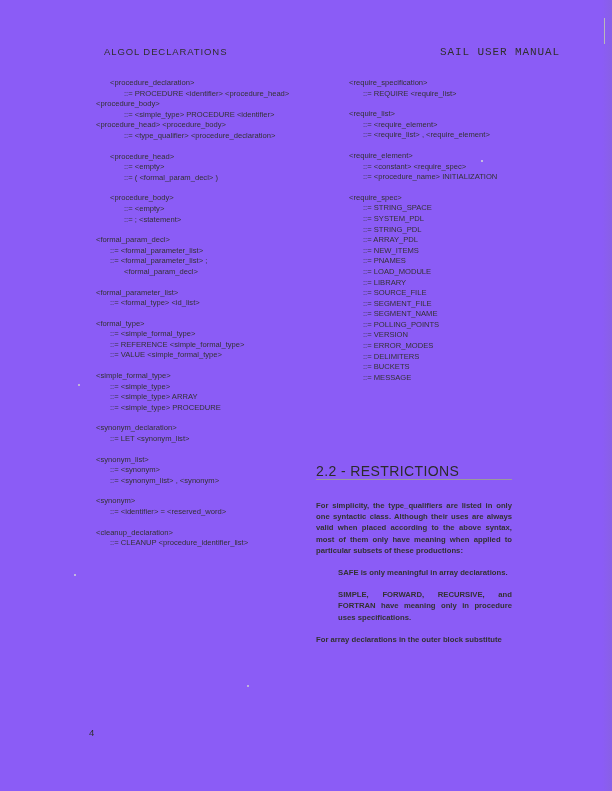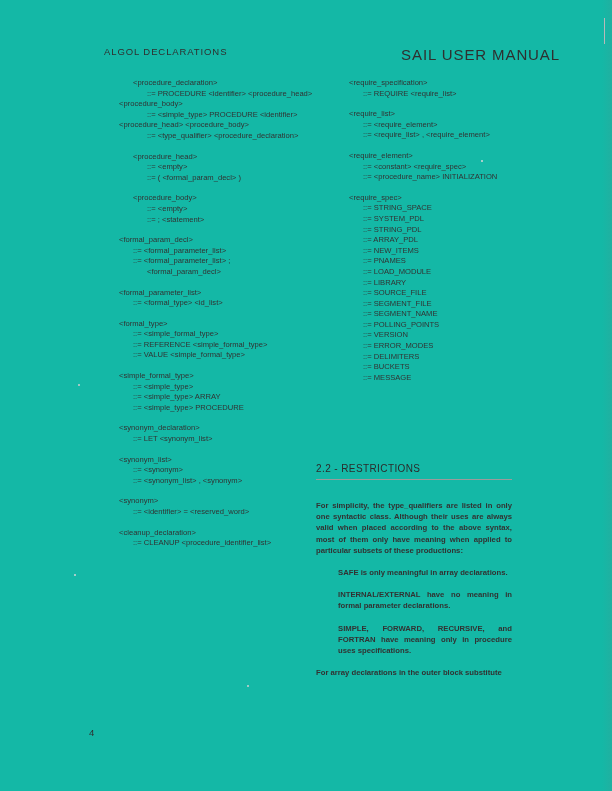--- a/index.html
+++ b/index.html
@@ -13,21 +13,21 @@
     position: relative;
     font-family: "Liberation Sans", sans-serif;
     color: #2b2b2b;
     overflow: hidden;
   }
   .page {
     position: absolute;
     top: 0; left: 0;
     width: 612px;
     height: 791px;
-    background: #14b8a6;
+    background: #8b5cf6;
   }
   
   .edge-right {
     position: absolute;
     top: 0; right: 0;
     width: 10px; height: 791px;
     background: linear-gradient(to right, rgba(255,255,255,0), rgba(120,120,120,0.12));
   }
   .edge-mark {
     position: absolute;
@@ -43,52 +43,53 @@
   .hdr-left {
     position: absolute;
     left: 104px; top: 46px;
     font-size: 9.5px;
     letter-spacing: 0.9px;
     color: #2f2f2f;
   }
   .hdr-right {
     position: absolute;
     right: 52px; top: 46px;
-    font-size: 15px;
+    font-size: 11px;
     letter-spacing: 0.9px;
     color: #2f2f2f;
     text-align: center;
+    font-family: Liberation Mono, monospace;
   }
   .page-num {
     position: absolute;
     left: 89px; top: 727px;
     font-size: 9.5px;
     color: #2f2f2f;
   }
 
   .col {
     position: absolute;
     font-size: 7.6px;
     line-height: 10.6px;
     color: #323232;
     white-space: pre;
   }
-  .col-left { left: 119px; top: 78px; width: 200px; }
+  .col-left { left: 96px; top: 78px; width: 200px; }
   .col-right { left: 316px; top: 78px; width: 215px; margin-left: 33px; }
 
   .grammar-block { margin-bottom: 10px; }
   .grammar-line { white-space: pre; }
   .ind1 { padding-left: 0px; }
   .ind2 { padding-left: 14px; }
   .ind3 { padding-left: 28px; }
 
   .section-head {
     position: absolute;
     left: 316px; top: 463px;
-    font-size: 10px;
+    font-size: 14px;
     letter-spacing: 0.4px;
     color: #2b2b2b;
   }
   .rule {
     position: absolute;
     left: 316px; top: 479px;
     width: 196px;
     height: 1px;
     background: #9b9b9b;
   }
@@ -121,19 +122,18 @@
   <div class="hdr-right">SAIL USER MANUAL</div>
 
   <div class="col col-left" id="left-column"><div class="grammar-block"><div class="grammar-line ind2">&lt;procedure_declaration&gt;</div><div class="grammar-line ind3">::= PROCEDURE &lt;identifier&gt; &lt;procedure_head&gt;</div><div class="grammar-line ind4">&lt;procedure_body&gt;</div><div class="grammar-line ind3">::= &lt;simple_type&gt; PROCEDURE &lt;identifier&gt;</div><div class="grammar-line ind4">&lt;procedure_head&gt; &lt;procedure_body&gt;</div><div class="grammar-line ind3">::= &lt;type_qualifier&gt; &lt;procedure_declaration&gt;</div></div><div class="grammar-block"><div class="grammar-line ind2">&lt;procedure_head&gt;</div><div class="grammar-line ind3">::= &lt;empty&gt;</div><div class="grammar-line ind3">::= ( &lt;formal_param_decl&gt; )</div></div><div class="grammar-block"><div class="grammar-line ind2">&lt;procedure_body&gt;</div><div class="grammar-line ind3">::= &lt;empty&gt;</div><div class="grammar-line ind3">::= ; &lt;statement&gt;</div></div><div class="grammar-block"><div class="grammar-line ind1">&lt;formal_param_decl&gt;</div><div class="grammar-line ind2">::= &lt;formal_parameter_list&gt;</div><div class="grammar-line ind2">::= &lt;formal_parameter_list&gt; ;</div><div class="grammar-line ind3">&lt;formal_param_decl&gt;</div></div><div class="grammar-block"><div class="grammar-line ind1">&lt;formal_parameter_list&gt;</div><div class="grammar-line ind2">::= &lt;formal_type&gt; &lt;id_list&gt;</div></div><div class="grammar-block"><div class="grammar-line ind1">&lt;formal_type&gt;</div><div class="grammar-line ind2">::= &lt;simple_formal_type&gt;</div><div class="grammar-line ind2">::= REFERENCE &lt;simple_formal_type&gt;</div><div class="grammar-line ind2">::= VALUE &lt;simple_formal_type&gt;</div></div><div class="grammar-block"><div class="grammar-line ind1">&lt;simple_formal_type&gt;</div><div class="grammar-line ind2">::= &lt;simple_type&gt;</div><div class="grammar-line ind2">::= &lt;simple_type&gt; ARRAY</div><div class="grammar-line ind2">::= &lt;simple_type&gt; PROCEDURE</div></div><div class="grammar-block"><div class="grammar-line ind1">&lt;synonym_declaration&gt;</div><div class="grammar-line ind2">::= LET &lt;synonym_list&gt;</div></div><div class="grammar-block"><div class="grammar-line ind1">&lt;synonym_list&gt;</div><div class="grammar-line ind2">::= &lt;synonym&gt;</div><div class="grammar-line ind2">::= &lt;synonym_list&gt; , &lt;synonym&gt;</div></div><div class="grammar-block"><div class="grammar-line ind1">&lt;synonym&gt;</div><div class="grammar-line ind2">::= &lt;identifier&gt; = &lt;reserved_word&gt;</div></div><div class="grammar-block"><div class="grammar-line ind1">&lt;cleanup_declaration&gt;</div><div class="grammar-line ind2">::= CLEANUP &lt;procedure_identifier_list&gt;</div></div></div>
   <div class="col col-right" id="right-column"><div class="grammar-block"><div class="grammar-line ind1">&lt;require_specification&gt;</div><div class="grammar-line ind2">::= REQUIRE &lt;require_list&gt;</div></div><div class="grammar-block"><div class="grammar-line ind1">&lt;require_list&gt;</div><div class="grammar-line ind2">::= &lt;require_element&gt;</div><div class="grammar-line ind2">::= &lt;require_list&gt; , &lt;require_element&gt;</div></div><div class="grammar-block"><div class="grammar-line ind1">&lt;require_element&gt;</div><div class="grammar-line ind2">::= &lt;constant&gt; &lt;require_spec&gt;</div><div class="grammar-line ind2">::= &lt;procedure_name&gt; INITIALIZATION</div></div><div class="grammar-block"><div class="grammar-line ind1">&lt;require_spec&gt;</div><div class="grammar-line ind2">::= STRING_SPACE</div><div class="grammar-line ind2">::= SYSTEM_PDL</div><div class="grammar-line ind2">::= STRING_PDL</div><div class="grammar-line ind2">::= ARRAY_PDL</div><div class="grammar-line ind2">::= NEW_ITEMS</div><div class="grammar-line ind2">::= PNAMES</div><div class="grammar-line ind2">::= LOAD_MODULE</div><div class="grammar-line ind2">::= LIBRARY</div><div class="grammar-line ind2">::= SOURCE_FILE</div><div class="grammar-line ind2">::= SEGMENT_FILE</div><div class="grammar-line ind2">::= SEGMENT_NAME</div><div class="grammar-line ind2">::= POLLING_POINTS</div><div class="grammar-line ind2">::= VERSION</div><div class="grammar-line ind2">::= ERROR_MODES</div><div class="grammar-line ind2">::= DELIMITERS</div><div class="grammar-line ind2">::= BUCKETS</div><div class="grammar-line ind2">::= MESSAGE</div></div></div>
 
   <div class="section-head">2.2 - RESTRICTIONS</div>
   <div class="rule"></div>
   <div class="prose" id="section-prose">
       <p class="">For simplicity, the type_qualifiers are listed in only one syntactic class. Although their uses are always valid when placed according to the above syntax, most of them only have meaning when applied to particular subsets of these productions:</p>
       <p class="indented">SAFE is only meaningful in array declarations.</p>
-      <p class="indented">INTERNAL/EXTERNAL have no meaning in formal parameter declarations.</p>
       <p class="indented">SIMPLE, FORWARD, RECURSIVE, and FORTRAN have meaning only in procedure uses specifications.</p>
       <p class=" last">For array declarations in the outer block substitute</p>
     </div>
 
   <div class="page-num">4</div>
 </div>
 
 </body></html>

